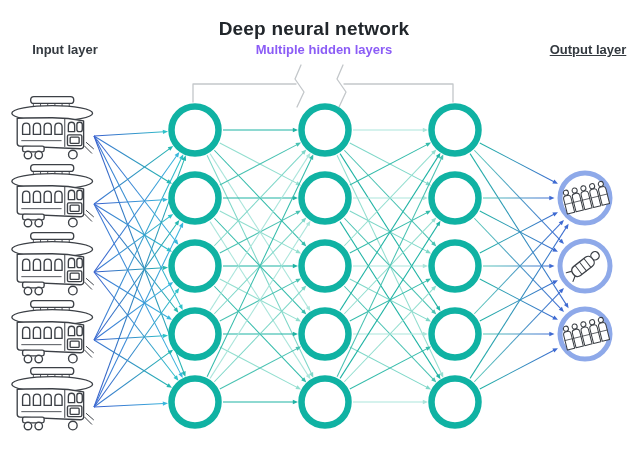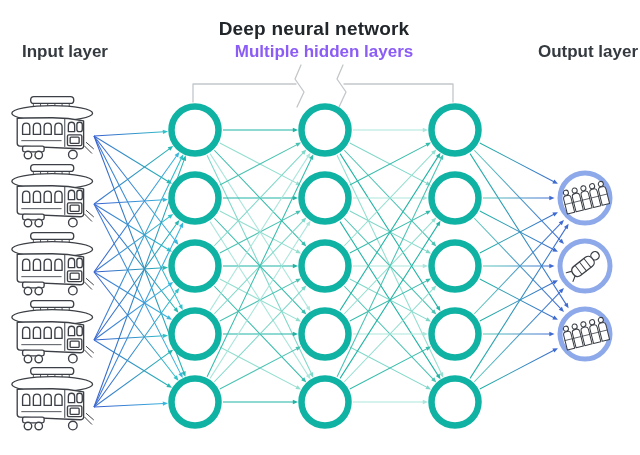--- a/index.html
+++ b/index.html
@@ -5,26 +5,26 @@
   html,body{margin:0;padding:0;background:#ffffff;}
   #stage{
     position:relative;width:640px;height:455px;background:#ffffff;overflow:hidden;
     font-family:"Liberation Sans", sans-serif;
   }
   .title{
     position:absolute;left:0;top:18px;width:628px;text-align:center;
     font-size:19px;font-weight:700;letter-spacing:.2px;
   }
   .layer-label{
-    position:absolute;top:42px;font-size:17px;font-weight:700;white-space:nowrap;
+    position:absolute;top:42px;font-size:13px;font-weight:700;white-space:nowrap;
     transform:translateX(-50%);
   }
   .lbl-input{left:65px;}
   .lbl-hidden{left:324px;}
-  .lbl-output{left:588px;}
+  .lbl-output{left:588px;text-decoration:underline;}
   svg#net{position:absolute;left:0;top:0;}
 </style>
 </head>
 <body>
 
 <div id="stage">
   <div class="title" style="color: rgb(33, 38, 43);">Deep neural network</div>
   <div class="layer-label lbl-input" style="color: rgb(52, 58, 64);">Input layer</div>
   <div class="layer-label lbl-hidden" style="color: #8b5cf6;">Multiple hidden layers</div>
   <div class="layer-label lbl-output" style="color: rgb(52, 58, 64);">Output layer</div>

